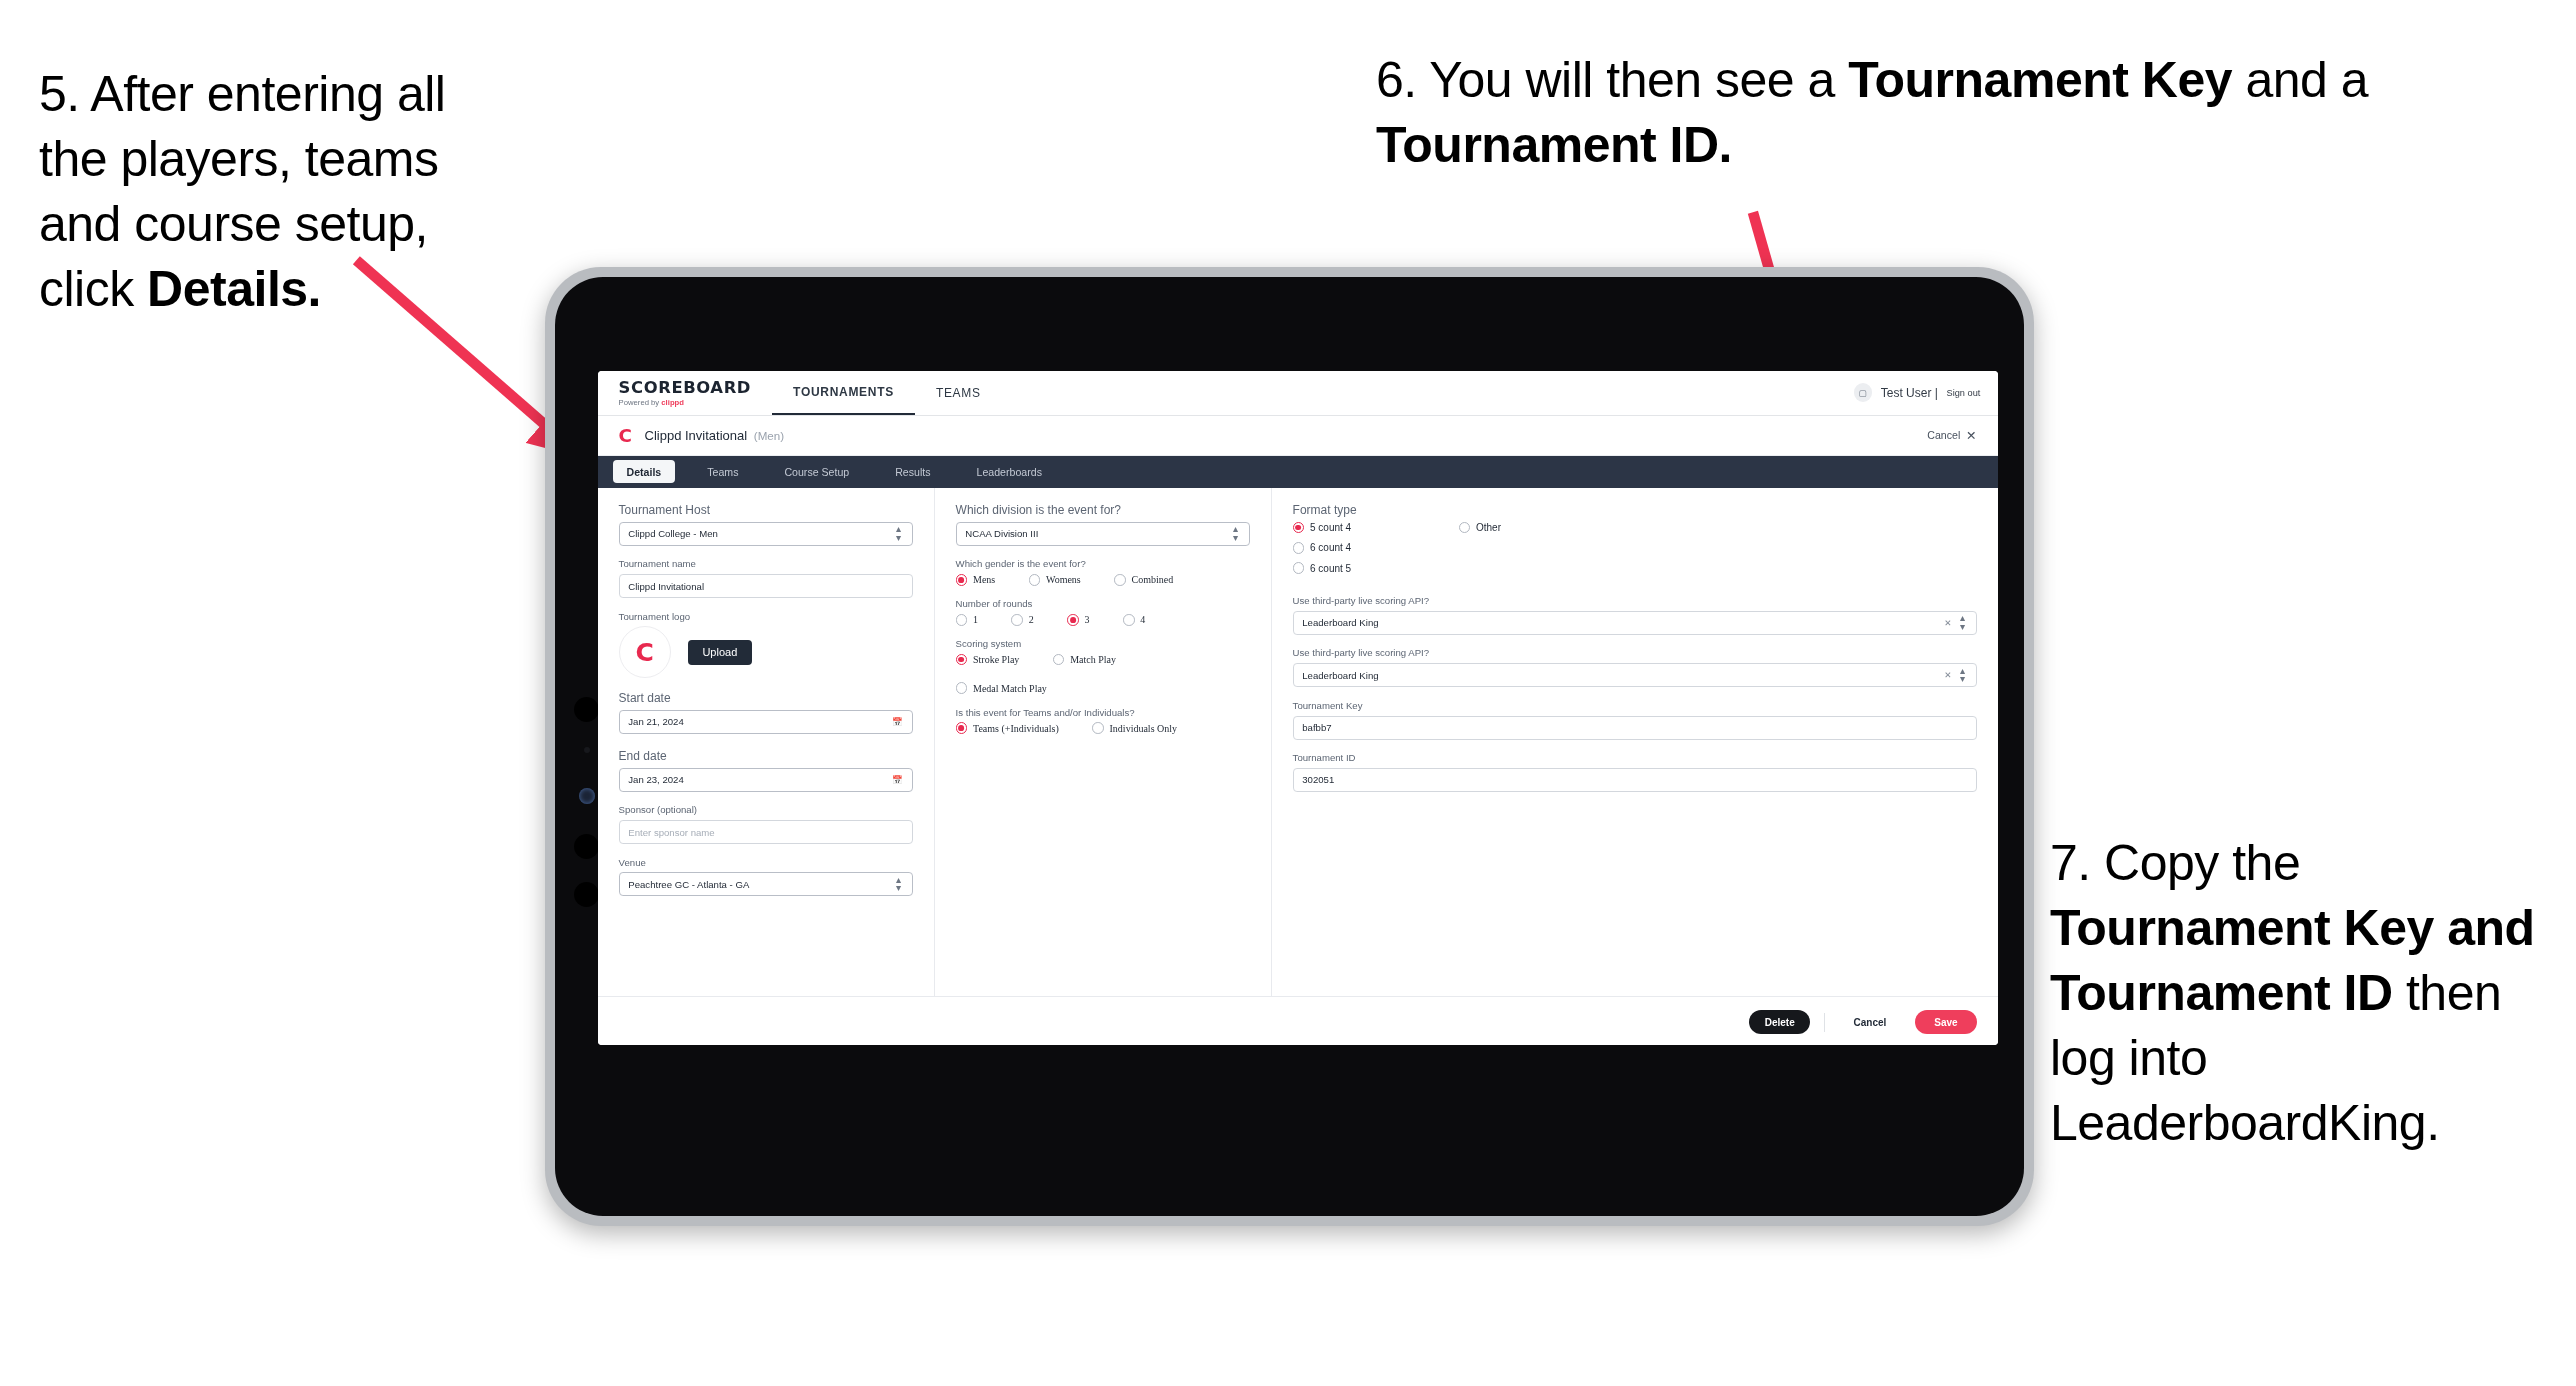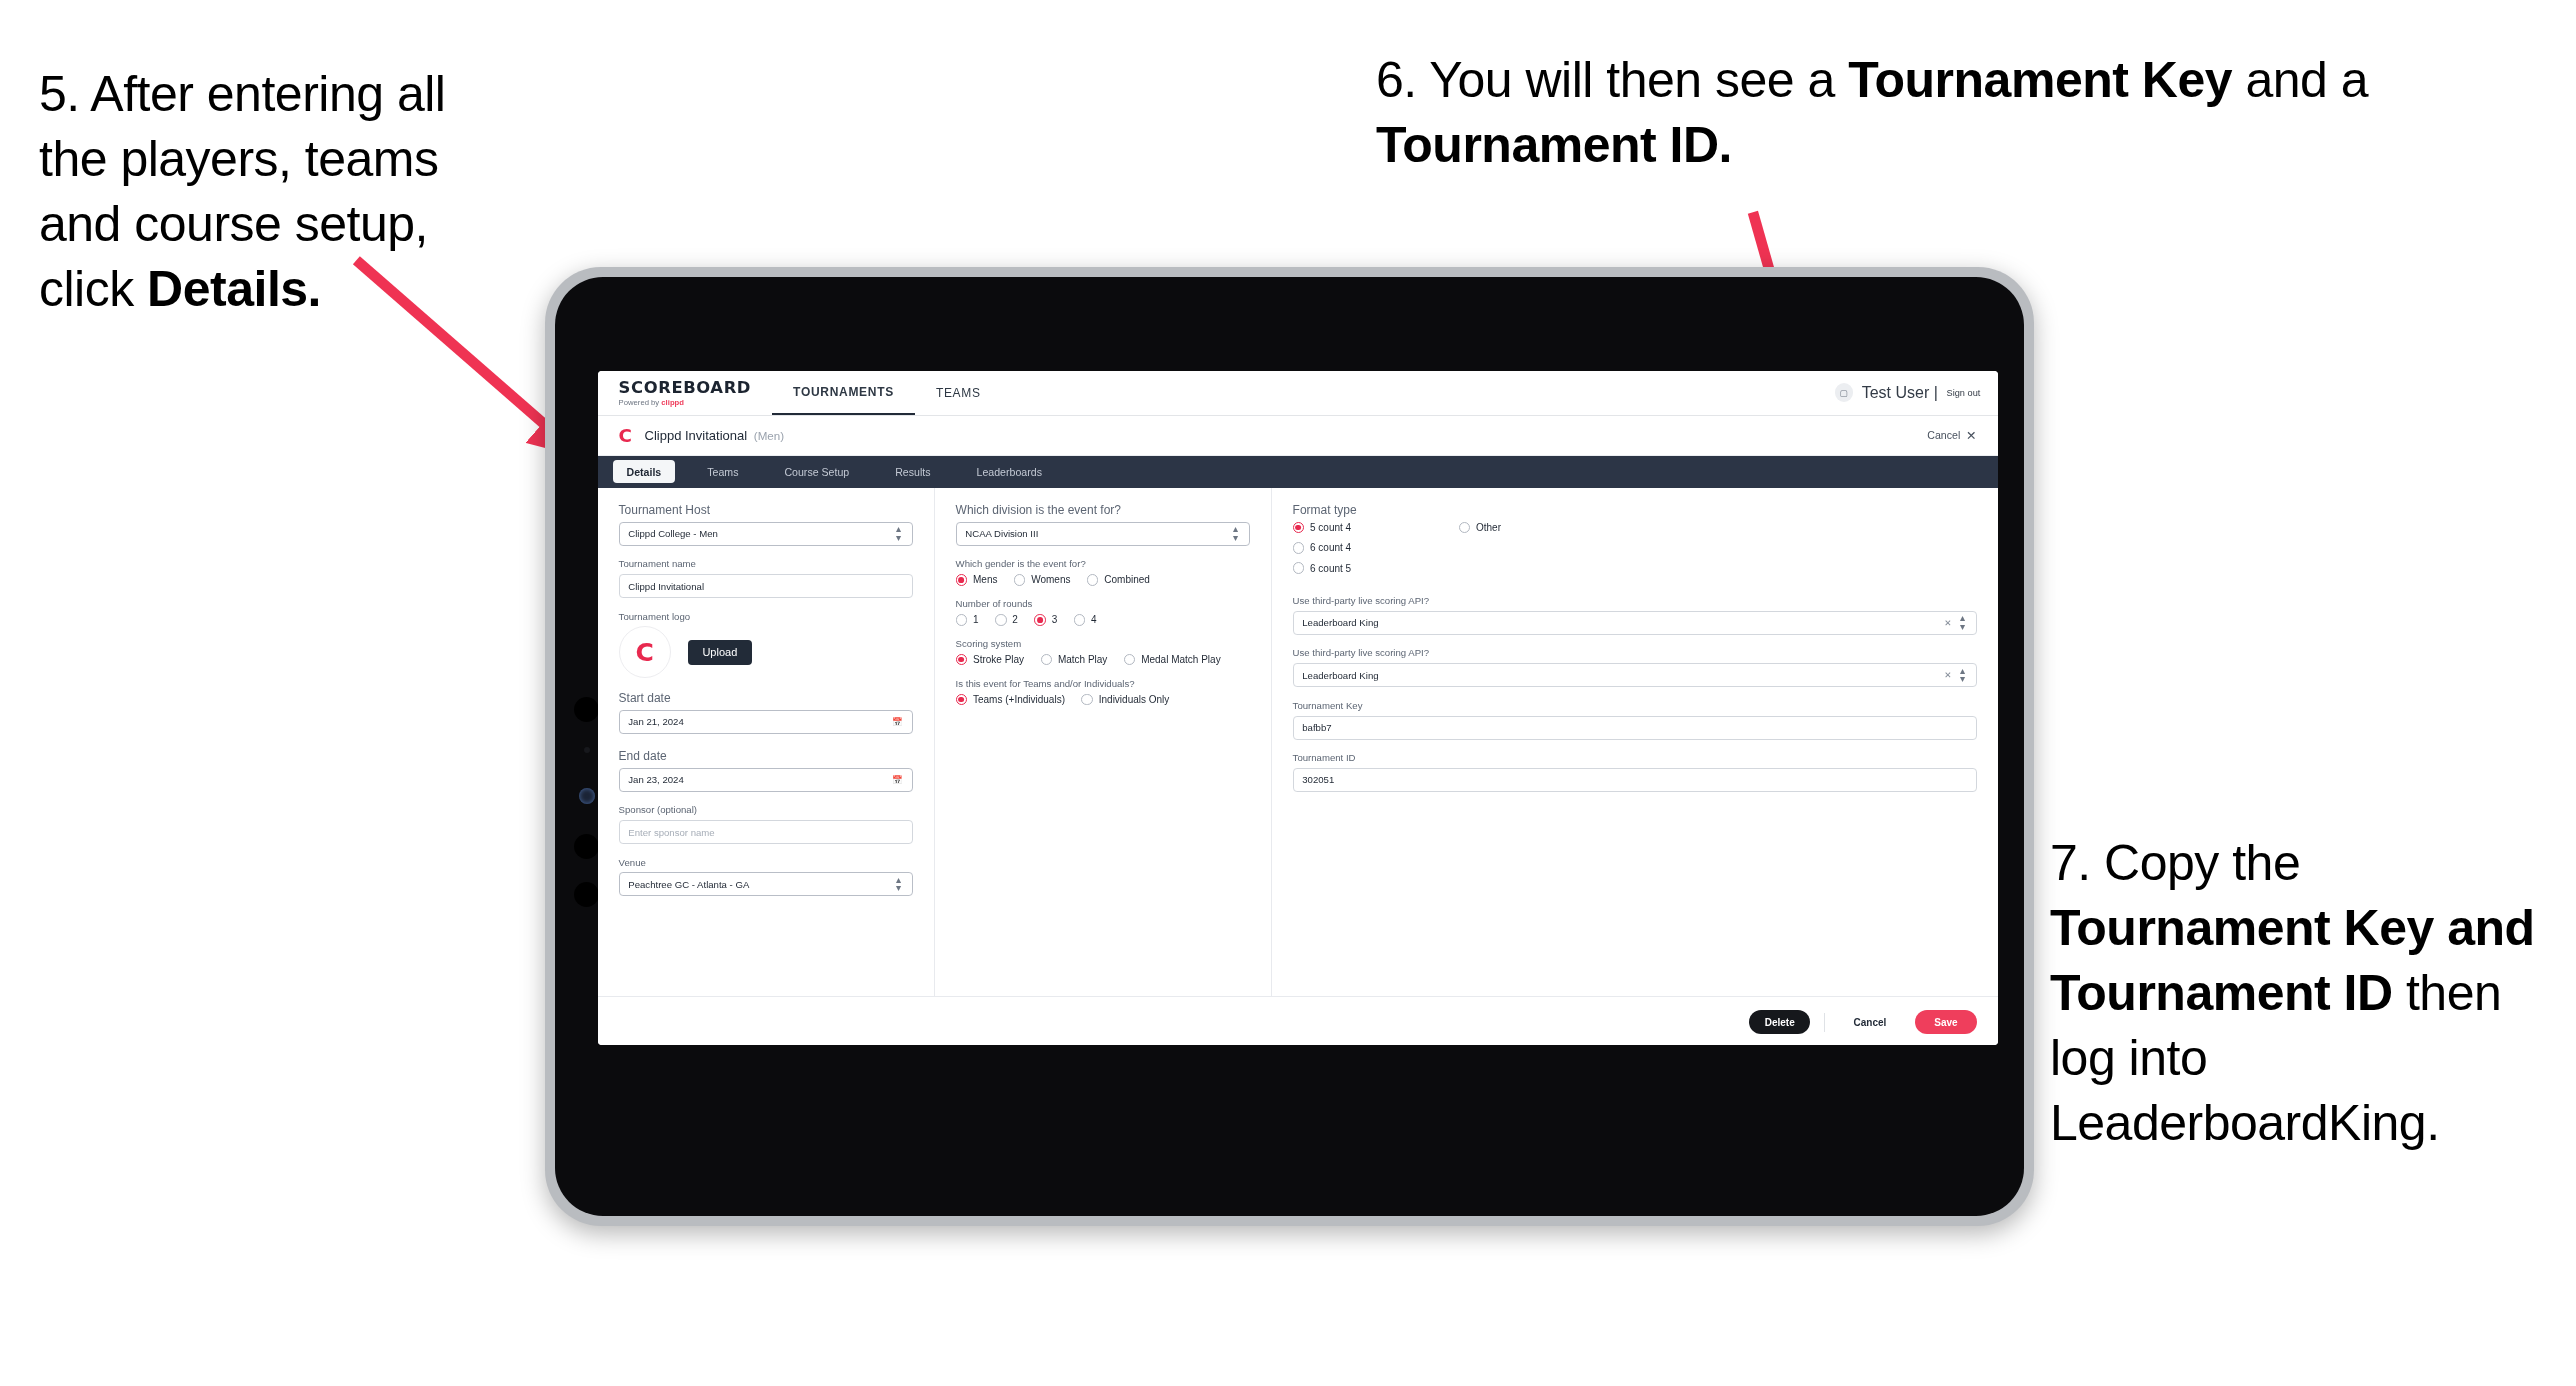--- a/index.html
+++ b/index.html
@@ -47,21 +47,21 @@
   .brand-sub{font-size:7.7px;color:#6c7480;margin-top:1px;}
   .brand-sub i{color:#ef3e5c;font-style:normal;font-weight:bold;}
   .topnav{display:flex;align-items:stretch;}
   .topnav a{display:flex;align-items:center;padding:0 21px;font-size:12px;
     color:#2e3844;text-decoration:none;letter-spacing:0.7px;}
   .topnav a.active{border-bottom:2.9px solid #222b38;font-weight:600;}
   .topright{margin-left:auto;display:flex;align-items:center;gap:8.7px;
     padding-right:17.3px;}
   .avatar{width:18.3px;height:18.3px;border-radius:50%;background:#eceef1;
     display:flex;align-items:center;justify-content:center;font-size:8.7px;color:#6b7480;}
-  .usertxt{font-size:16px;color:#333b46;}
+  .usertxt{font-size:12px;color:#333b46;}
   .signout{font-size:9.2px;color:#333b46;}
 
   
   #thead{height:39px;display:flex;align-items:center;padding:0 21px;
     background:#fff;border-bottom:1px solid #eceef1;}
   .c-logo{font-size:18.3px;font-weight:bold;color:#e8294f;margin-right:12.5px;
     font-family:"DejaVu Sans",sans-serif;}
   .t-title{font-size:13px;color:#222b38;}
   .t-sub{font-size:11.6px;color:#9aa2ad;margin-left:6.7px;}
   .cancel-x{margin-left:auto;font-size:10.6px;color:#48515e;display:flex;
@@ -95,21 +95,21 @@
   .logo-circle{width:50px;height:50px;border-radius:50%;border:1px solid #ededf0;
     display:flex;align-items:center;justify-content:center;
     font-size:25px;font-weight:bold;color:#e8294f;font-family:"DejaVu Sans",sans-serif;}
   .upload-btn{background:#222b38;color:#fff;font-size:11px;border-radius:3.9px;
     padding:6.7px 14.5px;}
 
   .date-row{display:flex;gap:15.4px;}
   .date-col{flex:1;}
 
   
-  .rgroup{display:flex;align-items:flex-start;gap:0;flex-wrap:wrap;}
+  .rgroup{display:flex;align-items:flex-start;gap:17px;flex-wrap:wrap;font-family:Liberation Serif, serif;}
   .ritem{display:flex;align-items:center;gap:5.8px;margin-right:16.4px;font-size:10px;color:#1f2733;}
   .radio{width:11.6px;height:11.6px;border-radius:50%;border:1.4px solid #b2b8c1;
     box-sizing:border-box;flex:none;}
   .radio.on{border-color:#e8294f;position:relative;}
   .radio.on:after{content:"";position:absolute;left:50%;top:50%;
     transform:translate(-50%,-50%);width:5.8px;height:5.8px;border-radius:50%;background:#e8294f;}
 
   .fmt-wrap{display:flex;}
   .fmt-left{width:145px;}
   .fmt-right{padding-left:21px;}

